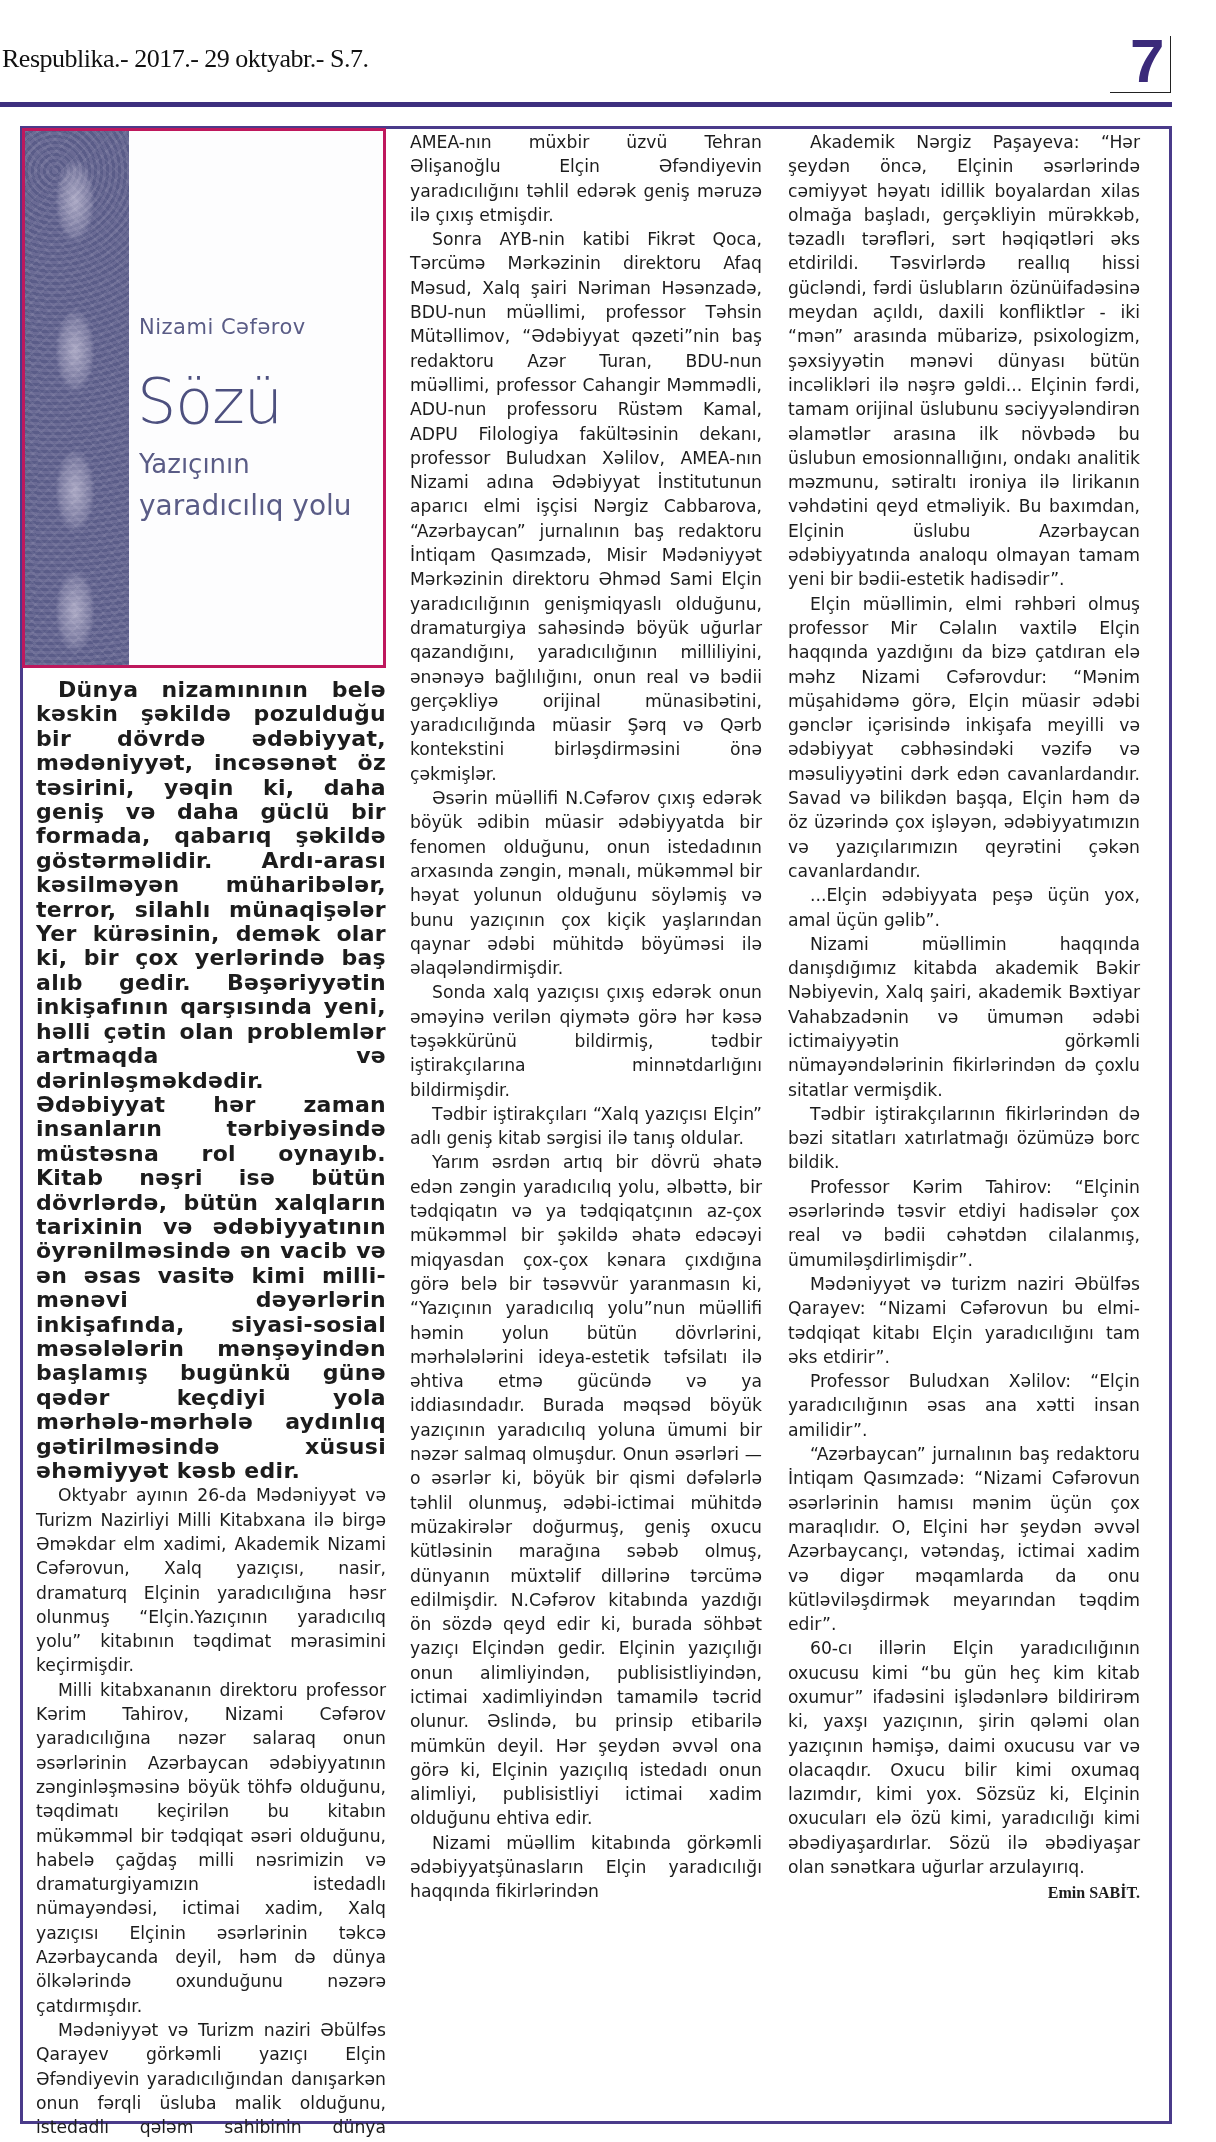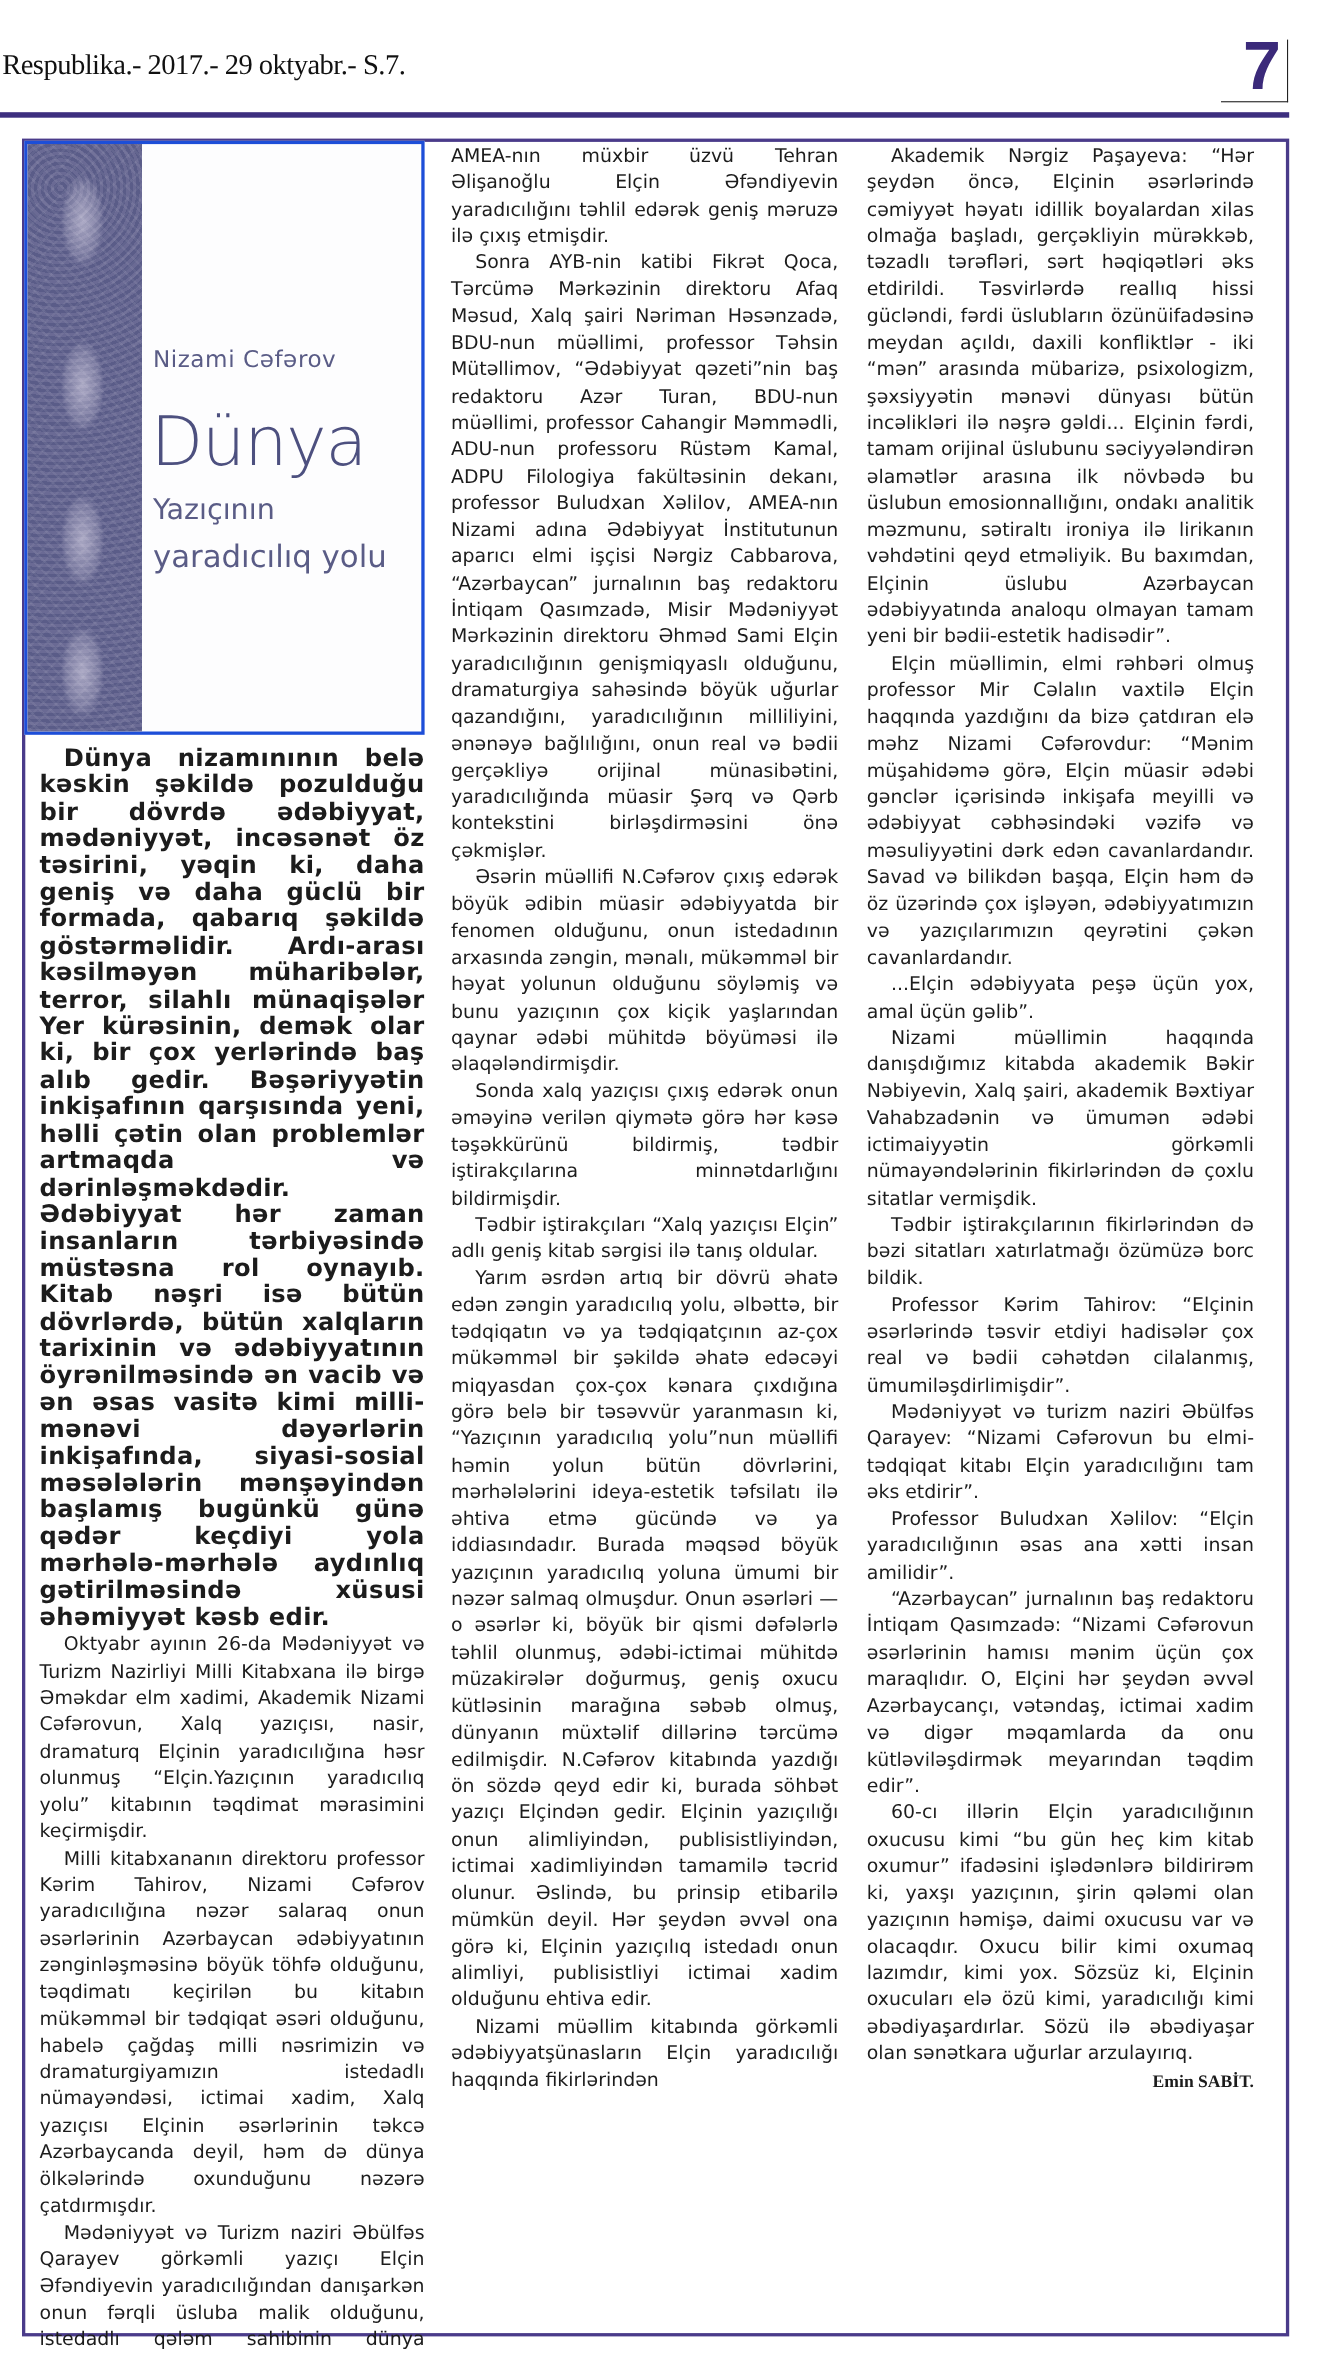--- a/index.html
+++ b/index.html
@@ -17,21 +17,21 @@
   .col p { margin: 0; text-indent: 22px; }
   .col p.noindent { text-indent: 0; }
 
   .col1 { left: 36px; width: 350px; top: 678px; }
   .col1 .lead { font-weight: bold; font-size: 22px; line-height: 24.4px; letter-spacing: 0.3px; }
   .col2 { left: 410px; width: 352px; top: 130px; }
   .col3 { left: 788px; width: 352px; top: 130px; }
 
   .signature { text-align: right; font-family: "Liberation Serif", serif; font-weight: bold; font-size: 16px; margin-top: 2px; }
 
-  .book-cover { position: absolute; left: 22px; top: 128px; width: 364px; height: 540px; border: 3px solid #1d4ed8; box-sizing: border-box; background: #fdfdfe; overflow: hidden; }
+  .book-cover { position: absolute; left: 22px; top: 128px; width: 364px; height: 540px; border: 3px solid #be185d; box-sizing: border-box; background: #fdfdfe; overflow: hidden; }
   .cover-ornament { position: absolute; left: 0; top: 0; width: 104px; height: 100%; background:
       radial-gradient(ellipse 28px 60px at 50px 70px, rgba(230,225,240,0.55) 0, rgba(230,225,240,0.2) 55%, transparent 70%),
       radial-gradient(ellipse 28px 60px at 50px 220px, rgba(230,225,240,0.55) 0, rgba(230,225,240,0.2) 55%, transparent 70%),
       radial-gradient(ellipse 28px 60px at 50px 360px, rgba(230,225,240,0.55) 0, rgba(230,225,240,0.2) 55%, transparent 70%),
       radial-gradient(ellipse 28px 60px at 50px 480px, rgba(230,225,240,0.55) 0, rgba(230,225,240,0.2) 55%, transparent 70%),
       repeating-radial-gradient(circle at 30px 40px, #6a6a94 0 3px, #5a5c88 3px 6px),
       #5e6090; }
   .cover-ornament::after { content: ""; position: absolute; inset: 0; background: repeating-linear-gradient(45deg, rgba(255,255,255,0.06) 0 2px, transparent 2px 7px), repeating-linear-gradient(-45deg, rgba(255,255,255,0.05) 0 2px, transparent 2px 9px); }
   .cover-author { position: absolute; left: 114px; top: 184px; font-family: "DejaVu Sans", sans-serif; font-size: 21px; color: #5a5c86; letter-spacing: 0.5px; }
   .cover-title { position: absolute; left: 112px; top: 234px; font-family: "DejaVu Sans", sans-serif; font-weight: 200; font-size: 62px; color: #4d507f; letter-spacing: -1px; }
@@ -46,21 +46,21 @@
   <div class="page-num-box"></div>
   <div class="page-num">7</div>
   <div class="rule"></div>
 </header>
 
 <div class="frame"></div>
 
 <figure class="book-cover" style="margin:0;">
   <div class="cover-ornament"></div>
   <div class="cover-author">Nizami Cəfərov</div>
-  <div class="cover-title">Dünya</div>
+  <div class="cover-title">Sözü</div>
   <div class="cover-sub1">Yazıçının</div>
   <div class="cover-sub2">yaradıcılıq yolu</div>
 </figure>
 
 <article>
   <div class="col col1">
     <p class="lead">Dünya nizamınının belə kəskin şəkildə pozulduğu bir dövrdə ədəbiyyat, mədəniyyət, incəsənət öz təsirini, yəqin ki, daha geniş və daha güclü bir formada, qabarıq şəkildə göstərməlidir. Ardı-arası kəsilməyən müharibələr, terror, silahlı münaqişələr Yer kürəsinin, demək olar ki, bir çox yerlərində baş alıb gedir. Bəşəriyyətin inkişafının qarşısında yeni, həlli çətin olan problemlər artmaqda və dərinləşməkdədir. Ədəbiyyat hər zaman insanların tərbiyəsində müstəsna rol oynayıb. Kitab nəşri isə bütün dövrlərdə, bütün xalqların tarixinin və ədəbiyyatının öyrənilməsində ən vacib və ən əsas vasitə kimi milli-mənəvi dəyərlərin inkişafında, siyasi-sosial məsələlərin mənşəyindən başlamış bugünkü günə qədər keçdiyi yola mərhələ-mərhələ aydınlıq gətirilməsində xüsusi əhəmiyyət kəsb edir.</p>
     <p>Oktyabr ayının 26-da Mədəniyyət və Turizm Nazirliyi Milli Kitabxana ilə birgə Əməkdar elm xadimi, Akademik Nizami Cəfərovun, Xalq yazıçısı, nasir, dramaturq Elçinin yaradıcılığına həsr olunmuş “Elçin.Yazıçının yaradıcılıq yolu” kitabının təqdimat mərasimini keçirmişdir.</p>
     <p>Milli kitabxananın direktoru professor Kərim Tahirov, Nizami Cəfərov yaradıcılığına nəzər salaraq onun əsərlərinin Azərbaycan ədəbiyyatının zənginləşməsinə böyük töhfə olduğunu, təqdimatı keçirilən bu kitabın mükəmməl bir tədqiqat əsəri olduğunu, habelə çağdaş milli nəsrimizin və dramaturgiyamızın istedadlı nümayəndəsi, ictimai xadim, Xalq yazıçısı Elçinin əsərlərinin təkcə Azərbaycanda deyil, həm də dünya ölkələrində oxunduğunu nəzərə çatdırmışdır.</p>
     <p>Mədəniyyət və Turizm naziri Əbülfəs Qarayev görkəmli yazıçı Elçin Əfəndiyevin yaradıcılığından danışarkən onun fərqli üsluba malik olduğunu, istedadlı qələm sahibinin dünya ədəbiyyatında xüsusi yer tutduğunu, əsərlərinin xalq sevgisi qazandığını qeyd etmişdir.</p>

